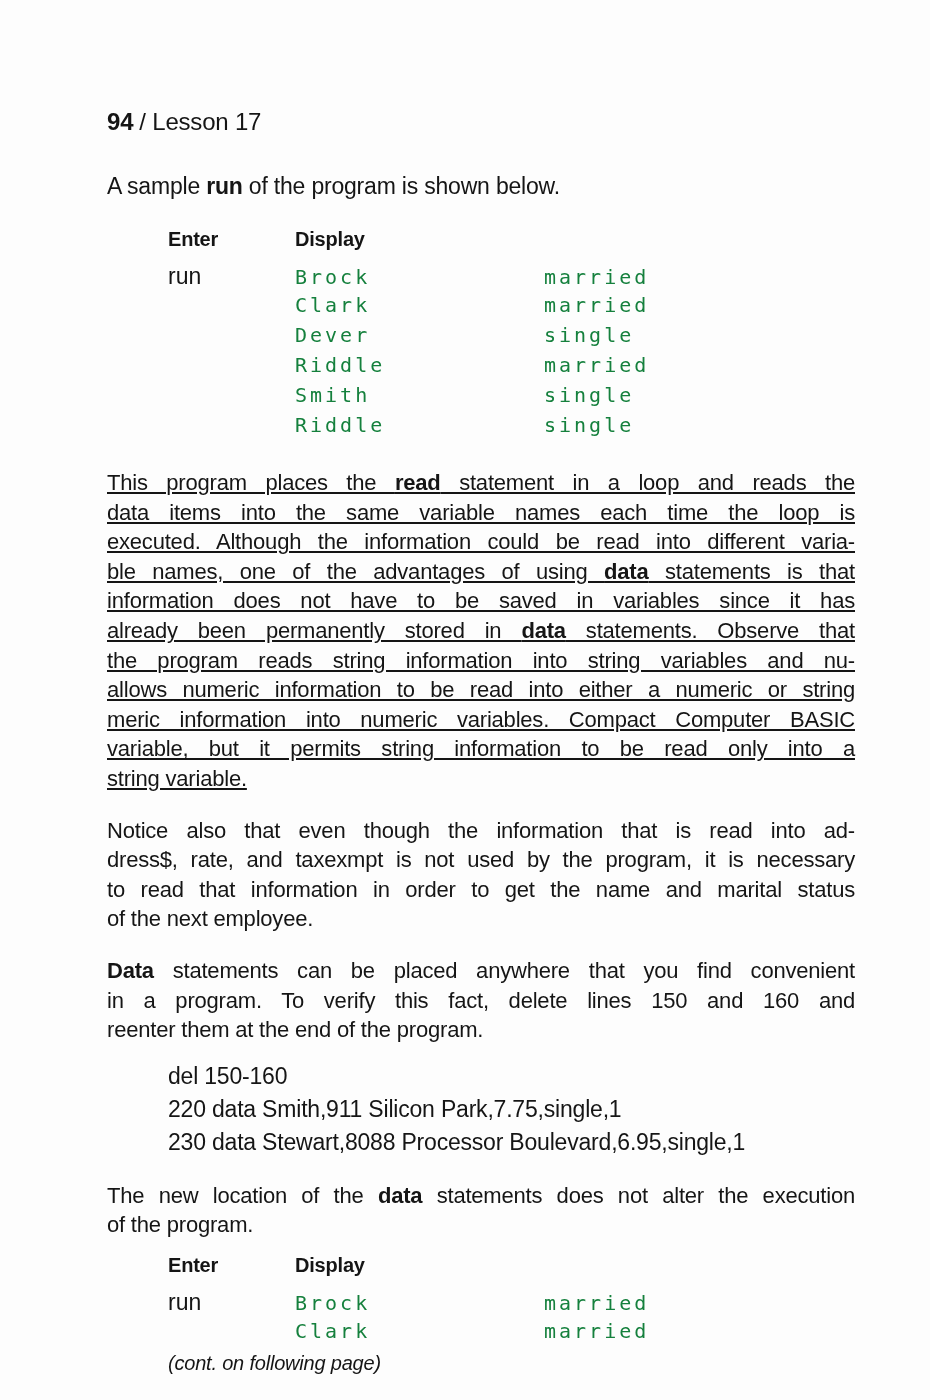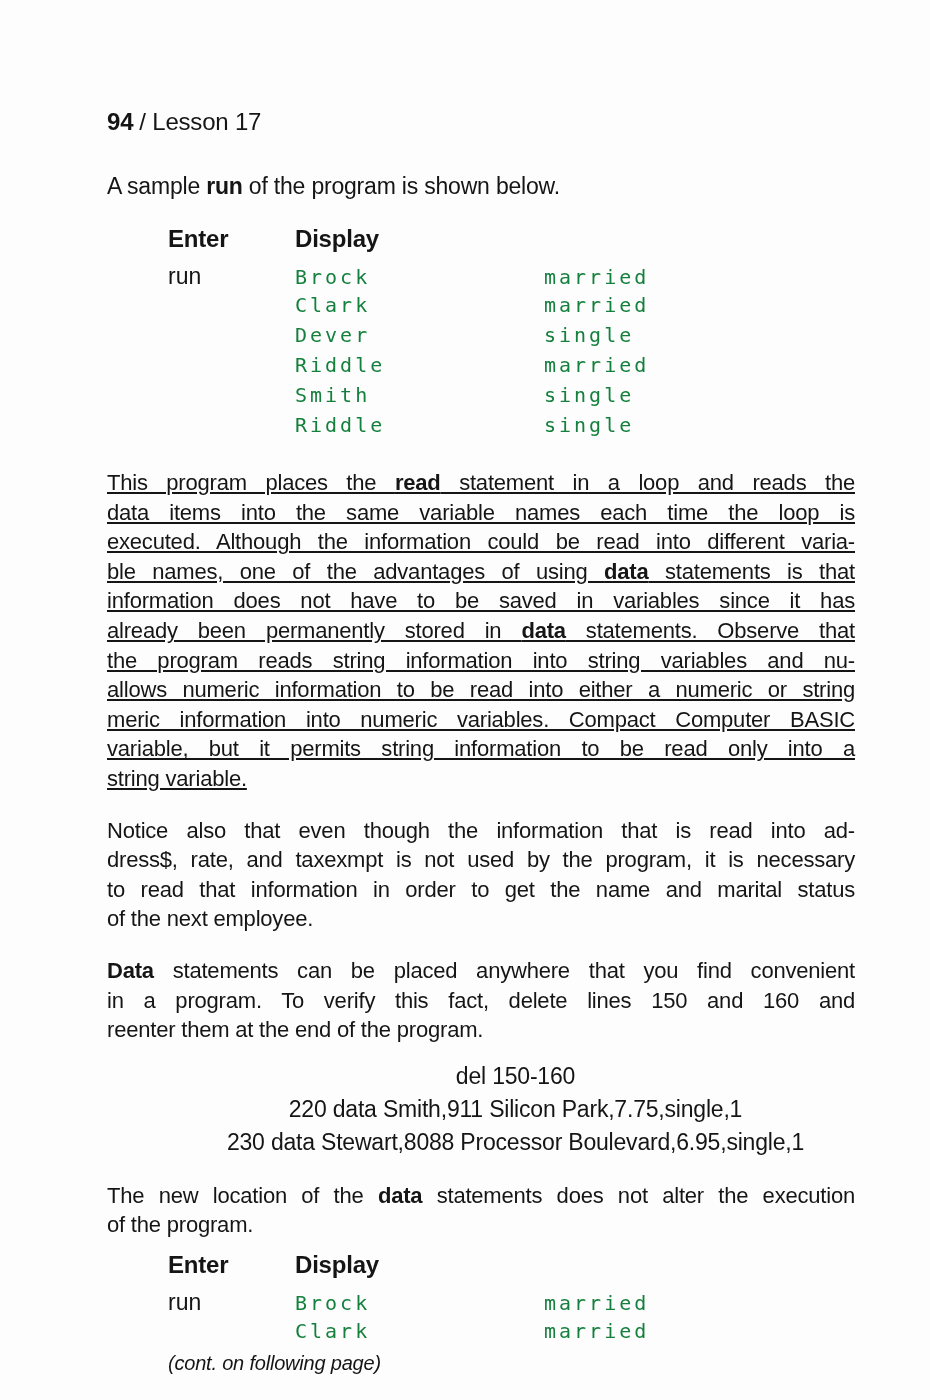--- a/index.html
+++ b/index.html
@@ -15,32 +15,32 @@
   .pagehead .num{font-weight:bold;margin-right:6px;}
   .intro{margin-top:37px;font-size:23px;letter-spacing:-0.2px;}
   .para{
     margin-top:22px;font-size:22px;line-height:29.6px;
     width:748px;letter-spacing:-0.2px;
   }
   .para .tline{text-align:justify;text-align-last:justify;}
   .para .tline.last{text-align:justify;text-align-last:left;}
   .p-after-table{margin-top:25px;text-decoration:underline;}
   .runtable{margin-top:24px;margin-left:61px;}
-  .rt-head{display:flex;font-weight:bold;font-size:24px;letter-spacing:-0.2px;margin-bottom:9px;line-height:30px;}
+  .rt-head{display:flex;font-weight:bold;font-size:20px;letter-spacing:-0.2px;margin-bottom:9px;line-height:30px;}
   .c1{width:127px;}
   .c2{width:249px;}
   .rt-row{display:flex;height:30px;align-items:baseline;}
   .sans{font-size:23px;}
   .dot{
     font-family:"DejaVu Sans Mono",monospace;
     font-size:20px;letter-spacing:3px;color:#15803d;
     white-space:pre;
   }
   .codeblock{margin-top:15px;margin-left:61px;font-size:23px;line-height:33px;letter-spacing:-0.2px;}
-  .codeblock .tline{text-align:center;margin-left:8px;}
+  .codeblock .tline{text-align:left;}
   .footer-note{margin-top:3px;margin-left:61px;font-size:20px;font-style:italic;letter-spacing:-0.2px;}
 </style>
 </head>
 <body>
 
 <div class="page">
   <div class="content">
 
     <div class="pagehead">
       <span class="num">94</span><span>/ Lesson 17</span>

